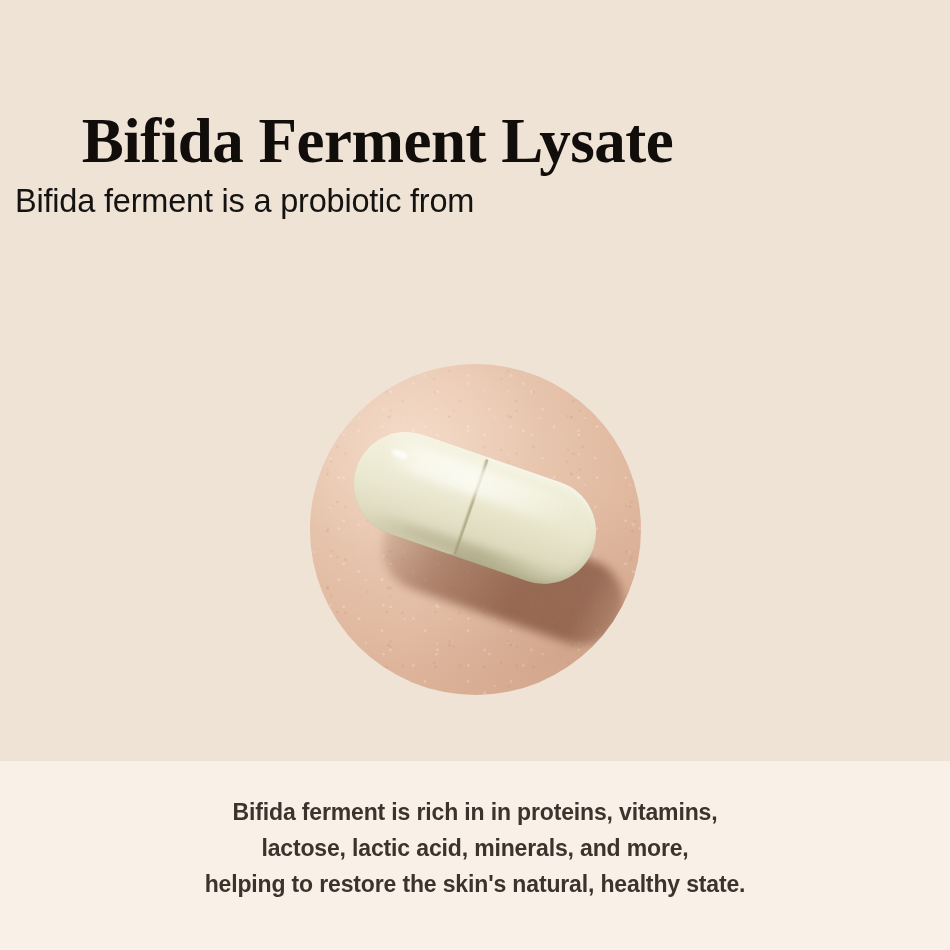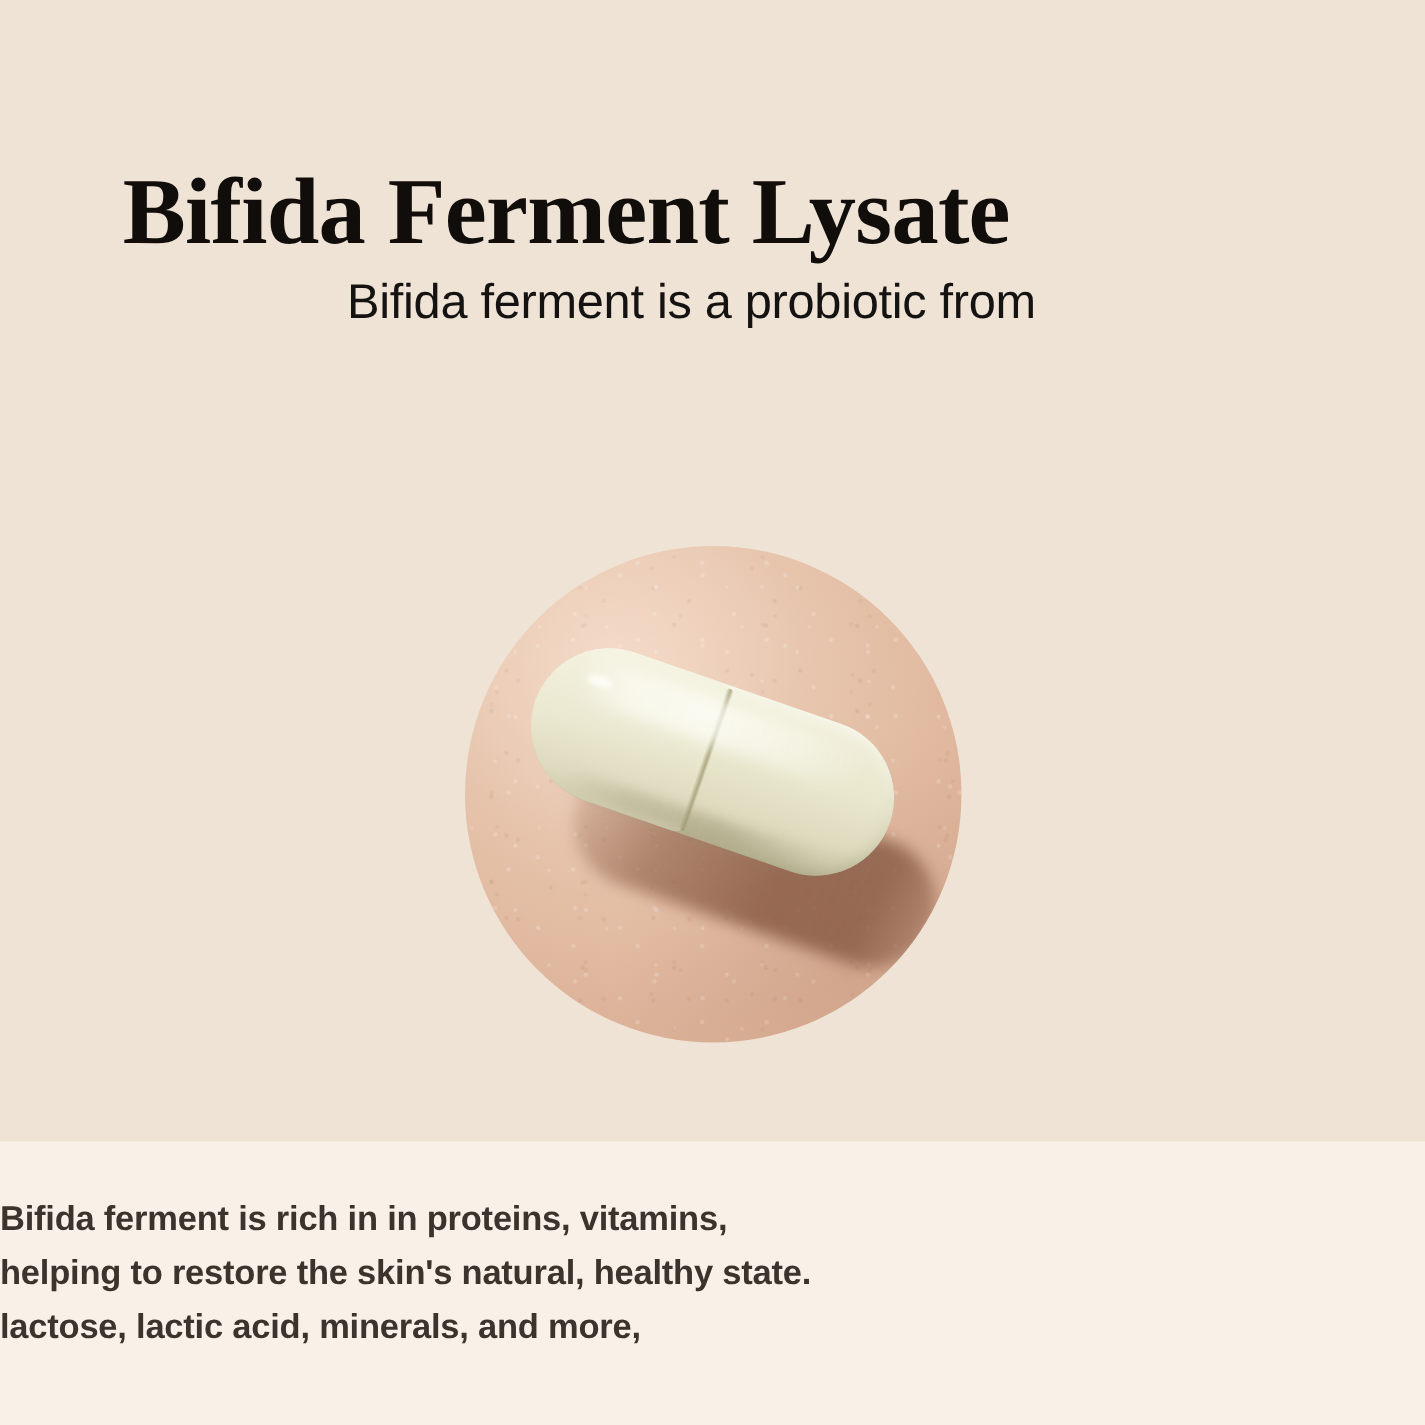--- a/index.html
+++ b/index.html
@@ -53,24 +53,24 @@
     font-weight: 700;
     letter-spacing: -0.5px;
     color: #100D0B;
     line-height: 1.05;
     white-space: nowrap;
   }
 
   
   .intro {
     position: absolute;
-    left: 0;
+    left: 15px;
     top: 178px;
     width: 922px;
-    text-align: center;
+    text-align: left;
     font-size: 32.5px;
     font-weight: 400;
     color: #151311;
     line-height: 47px;
     letter-spacing: -0.2px;
   }
   .intro .line {
     display: block;
     white-space: nowrap;
   }
@@ -249,20 +249,21 @@
         rgba(160,152,116,0.00) 100%);
     filter: blur(4px);
   }
 
   
   .caption {
     position: absolute;
     left: 0;
     top: 794px;
     width: 950px;
+    text-align: center;
     font-size: 23px;
     font-weight: 700;
     color: #3B332C;
     line-height: 36px;
     letter-spacing: -0.15px;
   }
   .caption .line {
     display: block;
     white-space: nowrap;
   }
@@ -292,17 +293,17 @@
       <div class="capsule-cap"></div>
       <div class="capsule-seam"></div>
       <div class="capsule-highlight"></div>
       <div class="capsule-glint"></div>
       <div class="capsule-contact"></div>
     </div>
   </div>
 
   <div class="caption">
     <span class="line">Bifida ferment is rich in in proteins, vitamins,</span>
+    <span class="line">lactose, lactic acid, minerals, and more,</span>
     <span class="line">helping to restore the skin's natural, healthy state.</span>
-    <span class="line">lactose, lactic acid, minerals, and more,</span>
   </div>
 
 </div>
 
 </body></html>

